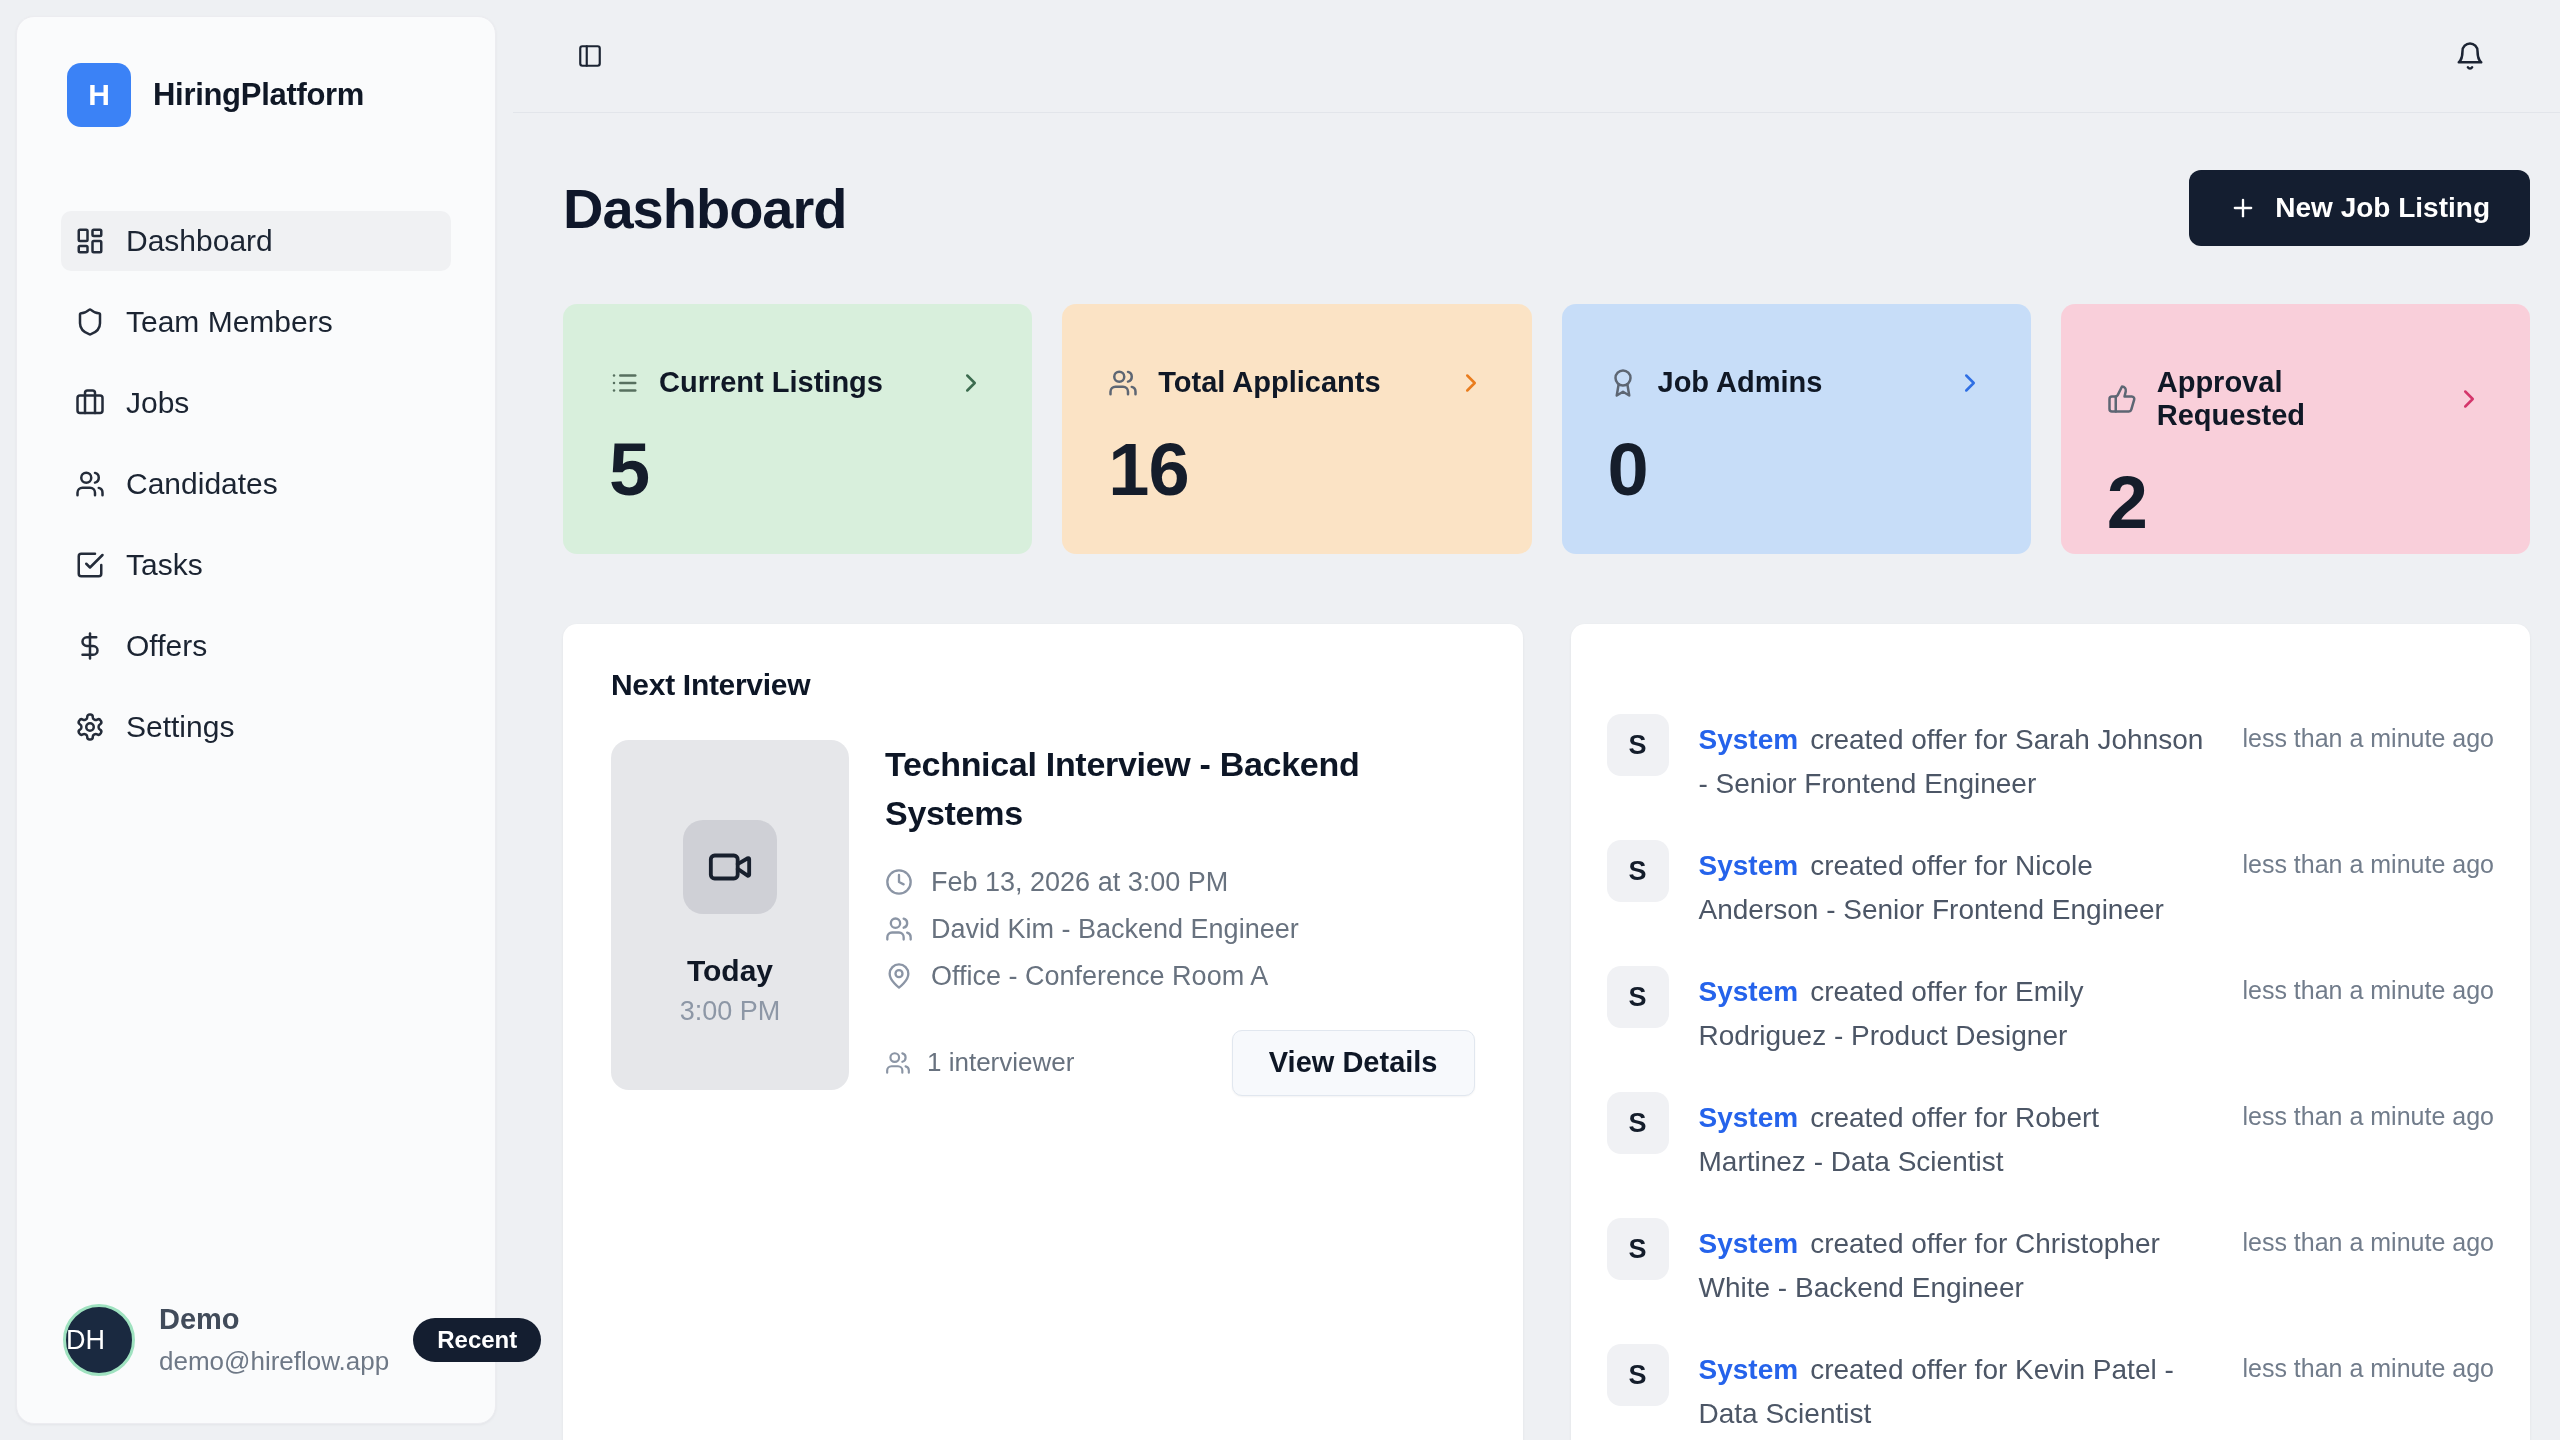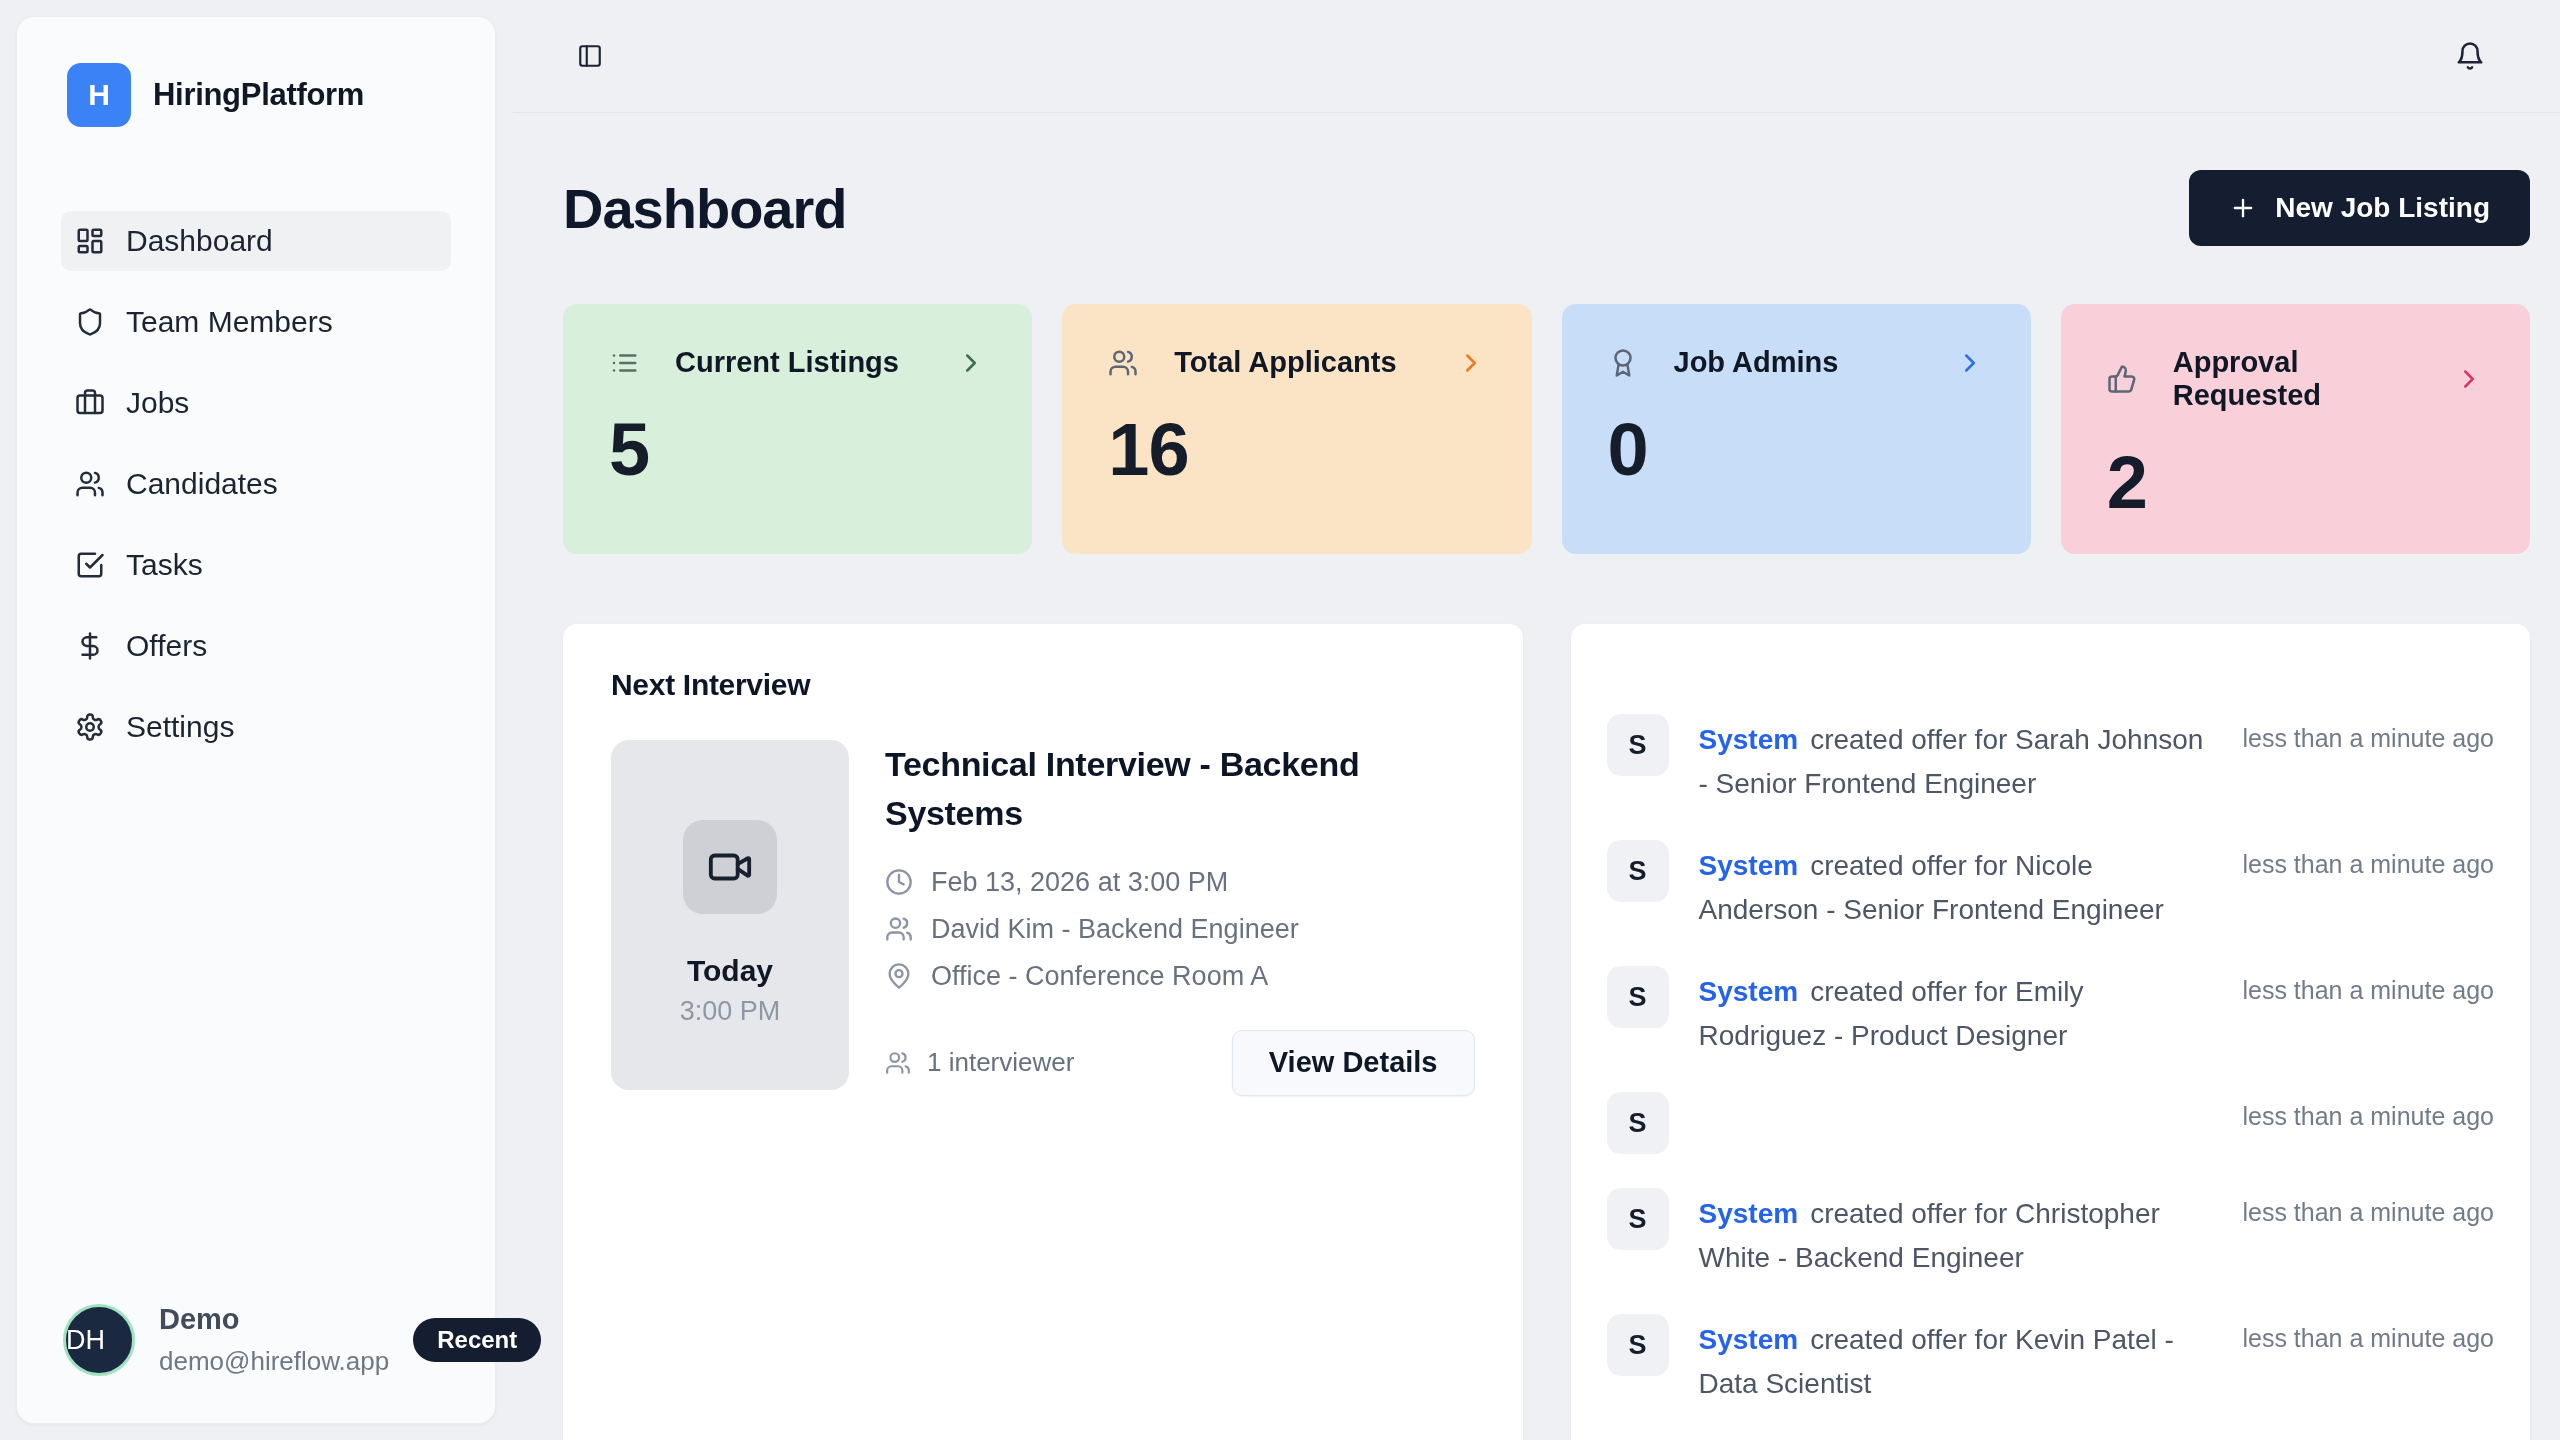--- a/index.html
+++ b/index.html
@@ -68,21 +68,21 @@
   }
   .new-job-btn svg { width:28px; height:28px; stroke:#fff; }
 
   
   .stats { display:grid; grid-template-columns:repeat(4,1fr); gap:30px; margin-top:58px; }
   .stat-card { height:250px; border-radius:14px; padding:42px 46px; cursor:pointer; }
   .stat-card.c-green  { background:#d8efdc; }
   .stat-card.c-orange { background:#fbe3c5; }
   .stat-card.c-blue   { background:#c7ddf8; }
   .stat-card.c-pink   { background:#f9cfda; }
-  .stat-top { display:flex; align-items:center; gap:36px; }
+  .stat-top { display:flex; align-items:center; gap:20px;margin-top:20px; }
   .stat-top svg { width:30px; height:30px; flex:0 0 auto; }
   .stat-ic { stroke:#5d6673; }
   .c-green .stat-ic { stroke:#57705f; }
   .stat-label { font-size:29px; font-weight:600; color:#101826; }
   .stat-chev { margin-left:auto; }
   .c-green  .stat-chev { stroke:#3c6b4f; }
   .c-orange .stat-chev { stroke:#e97c1d; }
   .c-blue   .stat-chev { stroke:#2f6fe4; }
   .c-pink   .stat-chev { stroke:#d4366b; }
   .stat-value { margin-top:28px; font-size:74px; font-weight:800; color:#151d2b; letter-spacing:-1px; }
@@ -383,20 +383,21 @@
             </div>
 
             <div class="act-item">
               <div class="act-avatar">S</div>
               <div class="act-text"><span class="act-actor">System</span><span>created offer for Emily Rodriguez - Product Designer</span></div>
               <span class="act-time">less than a minute ago</span>
             </div>
 
             <div class="act-item">
               <div class="act-avatar">S</div>
+              <div class="act-text"><span class="act-actor">System</span><span>created offer for Robert Martinez - Data Scientist</span></div>
               <span class="act-time">less than a minute ago</span>
             </div>
 
             <div class="act-item">
               <div class="act-avatar">S</div>
               <div class="act-text"><span class="act-actor">System</span><span>created offer for Christopher White - Backend Engineer</span></div>
               <span class="act-time">less than a minute ago</span>
             </div>
 
             <div class="act-item">

